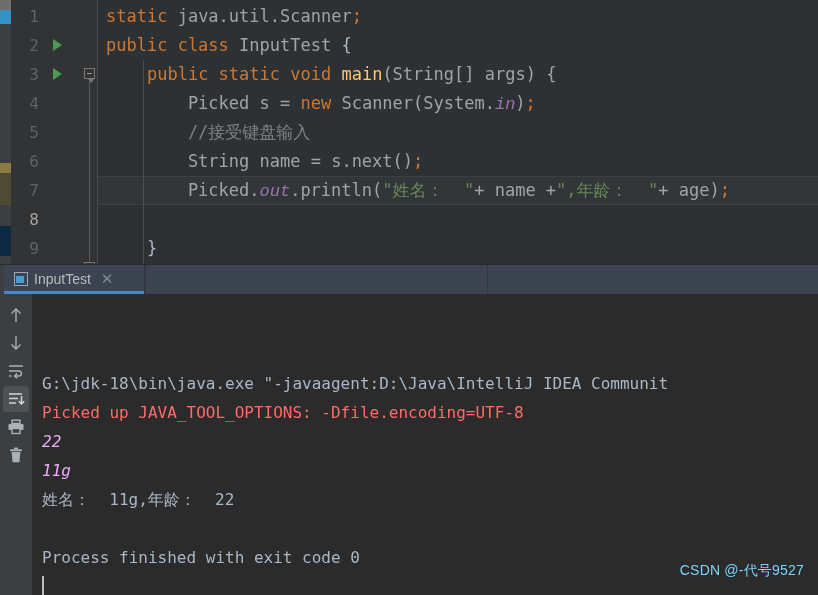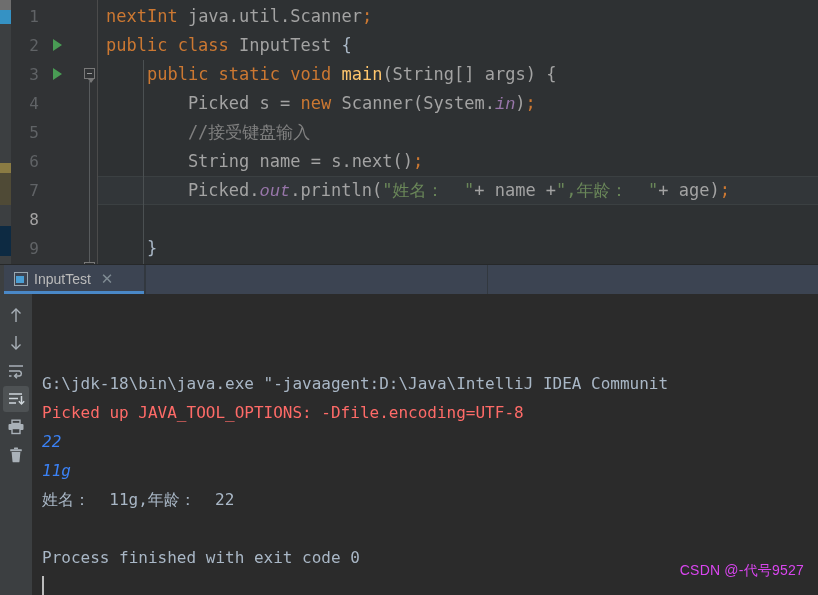--- a/index.html
+++ b/index.html
@@ -251,34 +251,34 @@
     box-sizing: border-box;
     font-family: "DejaVu Sans Mono", "Liberation Mono", monospace;
     font-size: 16px;
     line-height: 29px;
     color: #a9b7c6;
     overflow: hidden;
     white-space: pre;
     position: relative;
   }
   .ln-err  { color: #ff6b68; }
-  .ln-in   { color: #3b82f6; font-style: italic; }
+  .ln-in   { color: #f0abfc; font-style: italic; }
   .ln-sys  { color: #a9b7c6; }
   .caret {
     display: inline-block;
     width: 2px;
     height: 20px;
     background: #bbbbbb;
     vertical-align: -4px;
   }
   .watermark {
     position: absolute;
     right: 14px;
     bottom: 10px;
-    color: #d946ef;
+    color: #7dd3fc;
     font-family: "Liberation Sans", sans-serif;
     font-size: 14px;
     letter-spacing: 0.2px;
   }
 </style>
 </head>
 <body>
 
 <div class="ide">
 
@@ -328,21 +328,21 @@
       </div>
 
     <div class="fold-col">
       <div class="fold-minus" style="top:68px;"></div>
       <div class="fold-line" style="top:80px;height:182px;"></div>
       <div class="fold-minus" style="top:262px;"></div>
     </div>
 
     <div class="code-area" id="code-area">
       <div class="indent-guide" style="left:45px;top:60px;height:230px;"></div>
-    <div class="code-row"><span class="k">nextInt </span><span class="cls">java.util.Scanner</span><span class="semi">;</span></div>
+    <div class="code-row"><span class="k">static </span><span class="cls">java.util.Scanner</span><span class="semi">;</span></div>
         <div class="code-row"><span class="k">public class </span><span class="cls">InputTest </span><span class="punc">{</span></div>
         <div class="code-row"><span class="punc">    </span><span class="k">public static void </span><span class="fn">main</span><span class="cls">(String[] args) {</span></div>
         <div class="code-row"><span class="cls">        Picked s = </span><span class="k">new </span><span class="cls">Scanner(System.</span><span class="fld">in</span><span class="cls">)</span><span class="semi">;</span></div>
         <div class="code-row"><span class="cm">        //接受键盘输入</span></div>
         <div class="code-row"><span class="cls">        String name = s.next()</span><span class="semi">;</span></div>
         <div class="code-row current"><span class="cls">        Picked.</span><span class="fld">out</span><span class="cls">.println(</span><span class="st">"姓名：  "</span><span class="cls">+ name +</span><span class="st">",年龄：  "</span><span class="cls">+ age)</span><span class="semi">;</span></div>
         <div class="code-row">&nbsp;</div>
         <div class="code-row"><span class="punc">    }</span></div>
       </div>
   </div>

